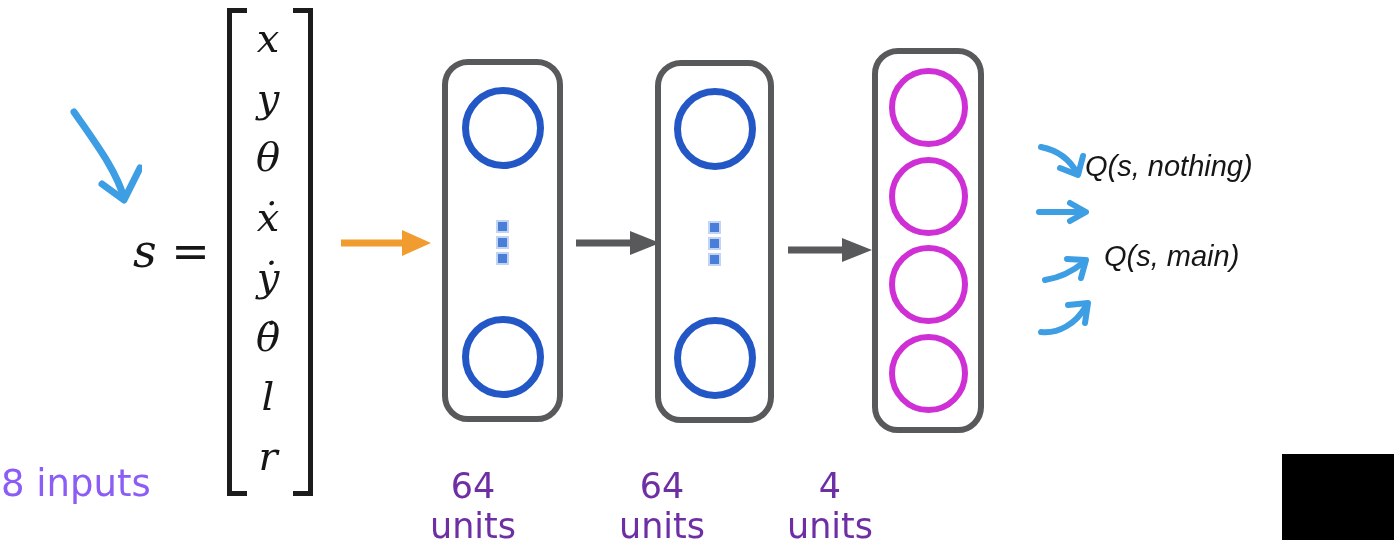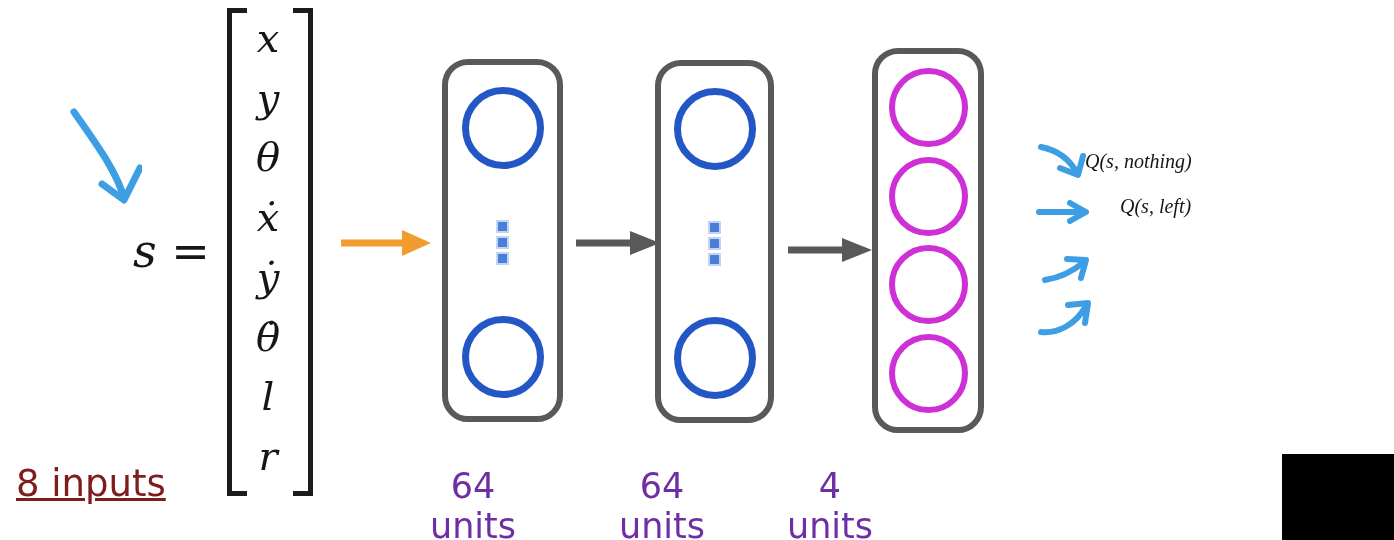--- a/index.html
+++ b/index.html
@@ -42,25 +42,25 @@
   .node.blue{width:68px; height:68px; border:7px solid #2357C6;}
   .node.magenta{width:67px; height:67px; border:6px solid #CE30D6;}
   .dots{display:flex; flex-direction:column; gap:7px; align-items:center;}
   .dot{width:9px; height:9px; background:#4A7FD9; box-shadow:0 0 0 2px rgba(120,160,225,0.45);}
 
   
   .units-label{top:466px; font-size:35px; color:#6E2FA5; text-align:center;}
   .units-label.l1{left:405px; width:136px;}
   .units-label.l2{left:594px; width:136px;}
   .units-label.l3{left:772px; width:116px;}
-  .inputs-label{left:16px; top:462px; font-size:37px; color:#7f1d1d;text-decoration:underline;}
+  .inputs-label{left:1px; top:462px; font-size:37px; color:#8b5cf6;}
 
   
-  .q-label{font-family:Liberation Serif, serif; font-style:italic;
-           color:#161616; font-size:20px; white-space:nowrap;}
+  .q-label{font-family:Liberation Sans, sans-serif; font-style:italic;
+           color:#161616; font-size:29px; white-space:nowrap;}
   .q1{left:1085px; top:150px;}
   .q2{left:1120px; top:195px;}
   .q3{left:1104px; top:240px;}
   .q4{left:1104px; top:285px;}
 
   .black-box{left:1282px; top:454px; width:112px; height:86px; background:#000;}
 
   svg{display:block;}
 </style>
 </head>
@@ -138,26 +138,26 @@
   <svg class="abs" style="left:1036px;top:140px" width="52" height="48" viewBox="0 0 52 48">
     <path d="M 5 7 C 20 10 33 18 41 33" fill="none" stroke="#3D9EE4" stroke-width="6" stroke-linecap="round"></path>
     <path d="M 24 28 L 42 35 L 47 16" fill="none" stroke="#3D9EE4" stroke-width="6" stroke-linecap="round" stroke-linejoin="round"></path>
   </svg>
   <span class="abs q-label q1">Q(s, nothing)</span>
 
   <svg class="abs" style="left:1034px;top:198px" width="62" height="28" viewBox="0 0 62 28">
     <line x1="5" y1="14" x2="44" y2="14" stroke="#3D9EE4" stroke-width="6" stroke-linecap="round"></line>
     <path d="M 36 5 L 52 14 L 36 23" fill="none" stroke="#3D9EE4" stroke-width="6" stroke-linecap="round" stroke-linejoin="round"></path>
   </svg>
-  <span class="abs q-label q2">Q(s, left)</span>
 
   <svg class="abs" style="left:1040px;top:250px" width="58" height="42" viewBox="0 0 58 42">
     <path d="M 5 30 C 18 28 32 22 44 12" fill="none" stroke="#3D9EE4" stroke-width="6" stroke-linecap="round"></path>
     <path d="M 27 9 L 46 10 L 41 28" fill="none" stroke="#3D9EE4" stroke-width="6" stroke-linecap="round" stroke-linejoin="round"></path>
   </svg>
+  <span class="abs q-label q3">Q(s, main)</span>
 
   <svg class="abs" style="left:1036px;top:292px" width="64" height="48" viewBox="0 0 64 48">
     <path d="M 5 40 C 22 42 40 32 50 14" fill="none" stroke="#3D9EE4" stroke-width="6" stroke-linecap="round"></path>
     <path d="M 32 13 L 52 11 L 49 31" fill="none" stroke="#3D9EE4" stroke-width="6" stroke-linecap="round" stroke-linejoin="round"></path>
   </svg>
 
   <div class="abs black-box"></div>
 
 </div>
 

